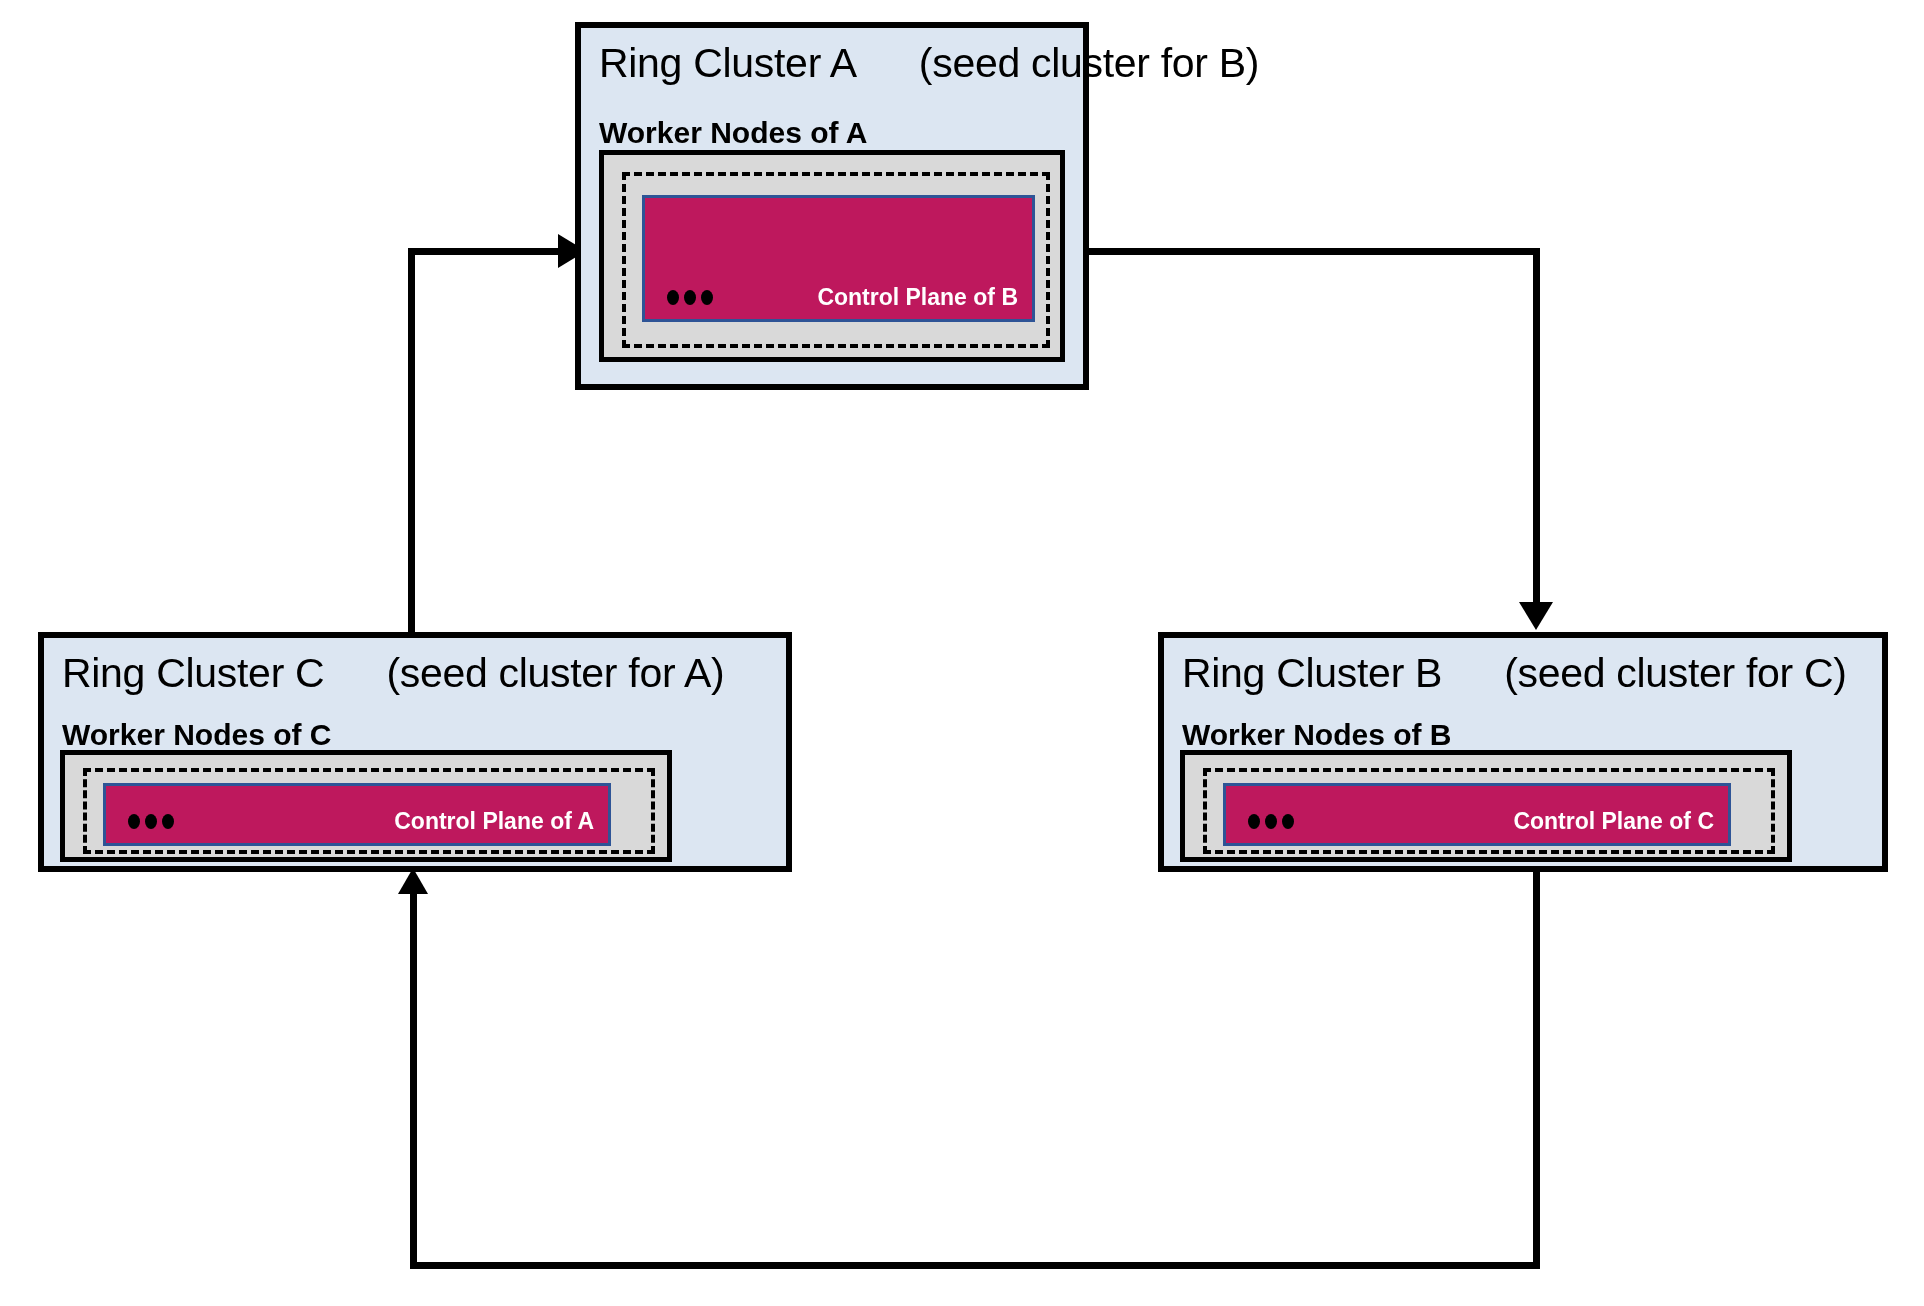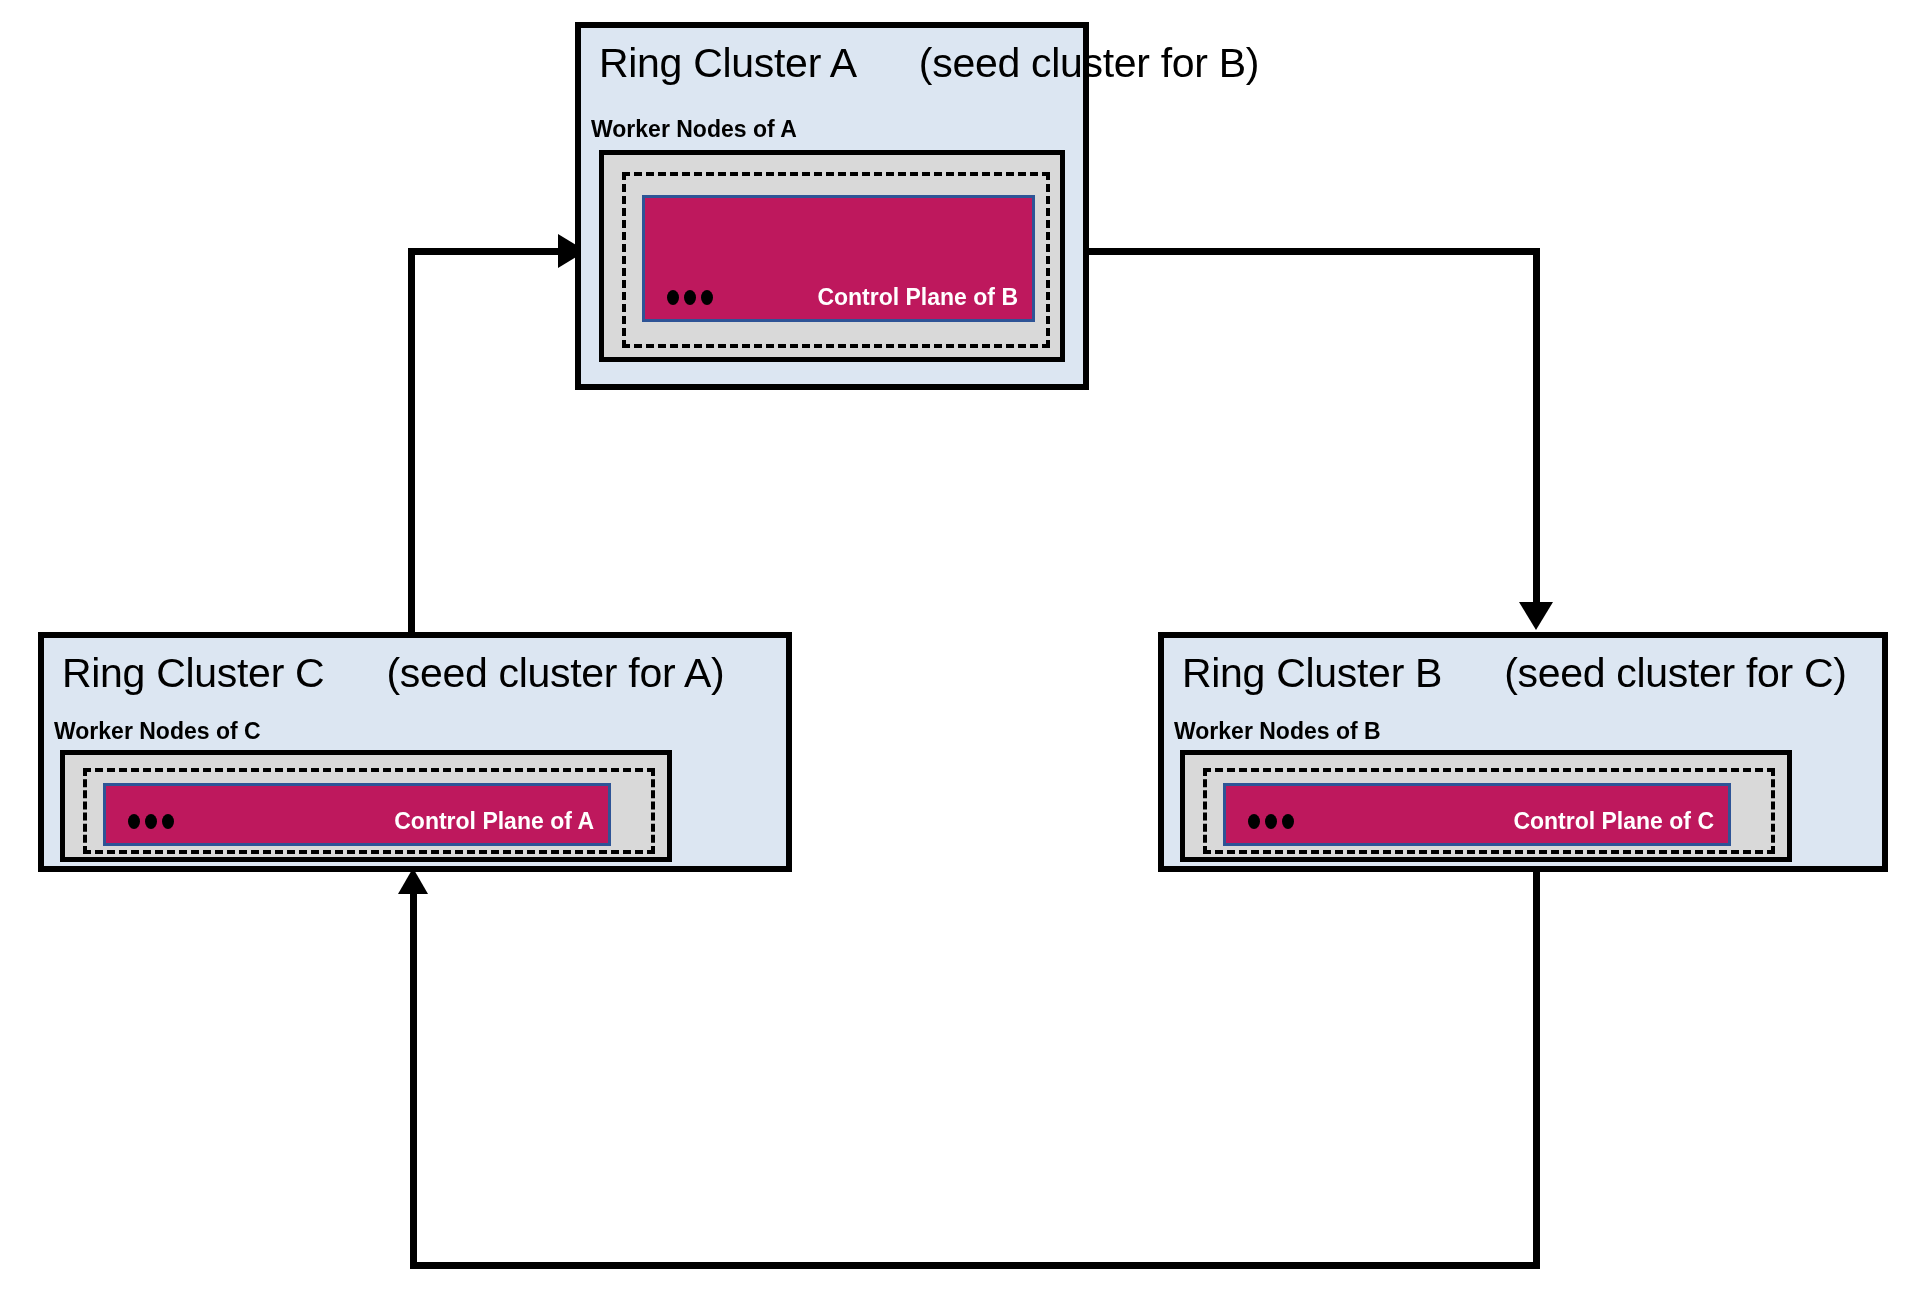--- a/index.html
+++ b/index.html
@@ -33,22 +33,22 @@
     font-weight: 400;
     color: #000000;
     letter-spacing: -0.3px;
   }
   .cluster-title .seed {
     display: inline-block;
     margin-left: 62px;
   }
   .worker-label {
     position: absolute;
-    left: 10px;
-    font-size: 23px;
+    left: 18px;
+    font-size: 30px;
     font-weight: bold;
     color: #000000;
     white-space: nowrap;
   }
 
   
   .worker-box {
     position: absolute;
     background: #d9d9d9;
     border: 5px solid #000000;

